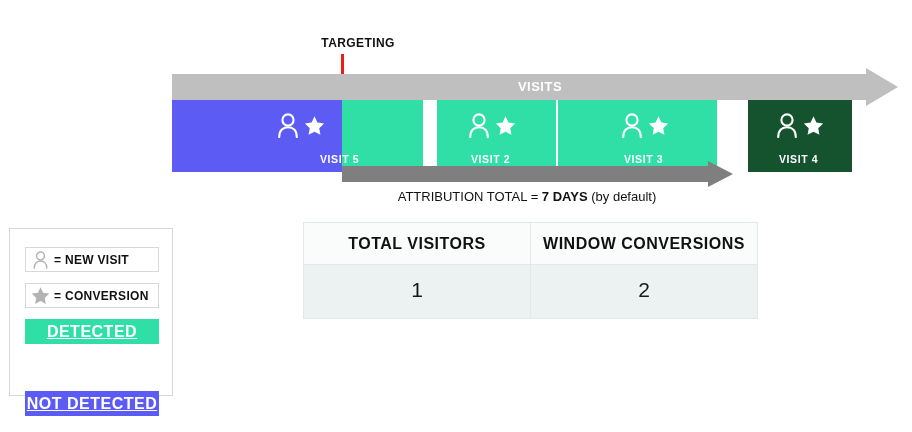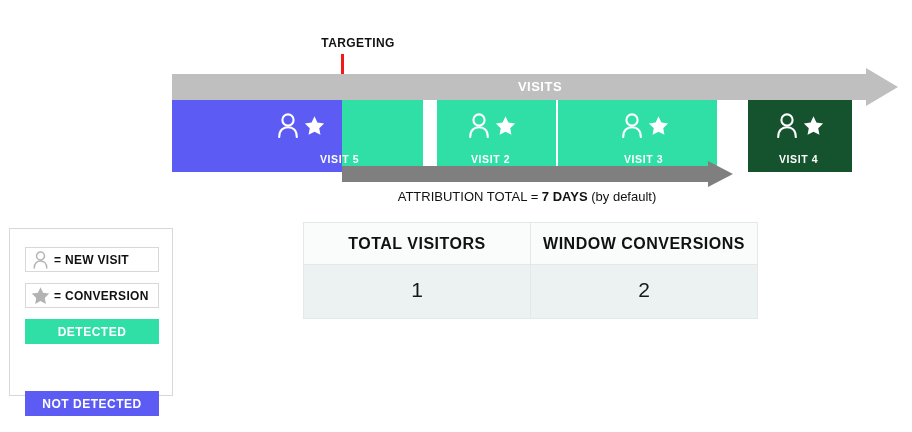--- a/index.html
+++ b/index.html
@@ -220,23 +220,24 @@
   }
   .legend-row .lr-text {
     font-size: 12px;
     font-weight: bold;
     letter-spacing: 0.3px;
     color: #111111;
     white-space: nowrap;
   }
   .legend-row.swatch .lr-text {
     color: #ffffff;
-    font-size: 12px;
+    font-size: 16px;
     font-weight: bold;
     letter-spacing: 0.5px;
+    text-decoration: underline;
   }
   #legend-new-visit   { top: 18px; }
   #legend-conversion  { top: 54px; }
   #legend-detected    { top: 90px;  background: #2fdfa6; }
   #legend-not-detected{ top: 126px; background: #5c5cf5; margin-top: 36px; }
 </style>
 </head>
 <body>
 
 <div id="targeting-label">TARGETING</div>

